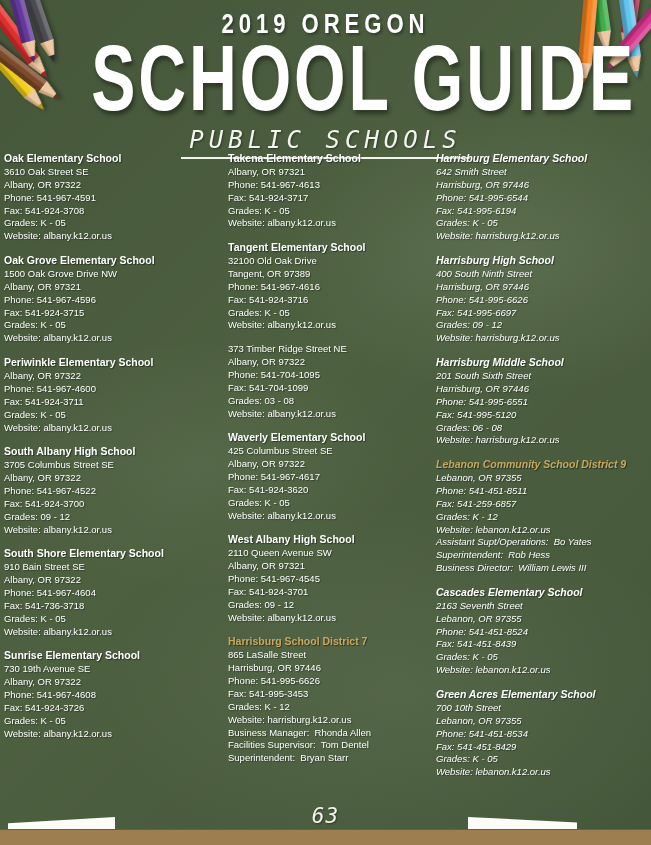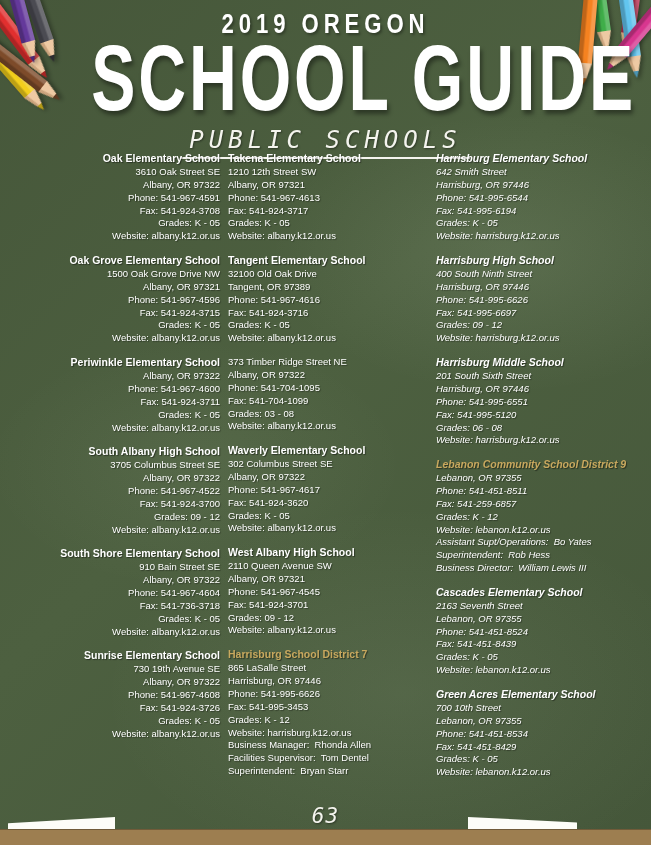--- a/index.html
+++ b/index.html
@@ -26,21 +26,21 @@
     text-shadow:3px 4px 5px rgba(0,0,0,0.4);
   }
   .chalk{font-family:"DejaVu Sans Mono",monospace;font-style:italic;color:#f4f4ee;}
   .section-heading{
     display:inline-block;margin-top:8px;font-size:24px;letter-spacing:5px;
     border-bottom:2px solid #f4f4ee;padding:0 8px 3px;
     text-shadow:1px 1px 2px rgba(0,0,0,0.4);
   }
   
   .col{position:absolute;top:152px;width:196px;color:#fff;}
-  .col1{left:24px;text-align:right;}.col2{left:228px;}.col3{left:436px;font-style:italic;}
+  .col1{left:4px;}.col2{left:228px;}.col3{left:436px;font-style:italic;}
   .school{margin:0 0 11px;}
   .school-name{
     margin:0 0 2px;font-size:10.5px;font-weight:700;line-height:12px;color:#fff;
     text-shadow:1px 1px 1px rgba(0,0,0,0.45);
   }
   .school-name.gold{color:#c8a85e;}
   .line{
     font-size:9.5px;line-height:12.85px;white-space:pre-wrap;
     text-shadow:1px 1px 1px rgba(0,0,0,0.38);
   }
@@ -212,21 +212,20 @@
         <div class="line">Albany, OR 97322</div>
         <div class="line">Phone: 541-967-4608</div>
         <div class="line">Fax: 541-924-3726</div>
         <div class="line">Grades: K - 05</div>
         <div class="line">Website: albany.k12.or.us</div>
       </div>
     </div>
   <div class="col col2" id="col-1">
       <div class="school">
         <h3 class="school-name">Takena Elementary School</h3>
-        <div class="line">1210 12th Street SW</div>
         <div class="line">Albany, OR 97321</div>
         <div class="line">Phone: 541-967-4613</div>
         <div class="line">Fax: 541-924-3717</div>
         <div class="line">Grades: K - 05</div>
         <div class="line">Website: albany.k12.or.us</div>
       </div>
       <div class="school">
         <h3 class="school-name">Tangent Elementary School</h3>
         <div class="line">32100 Old Oak Drive</div>
         <div class="line">Tangent, OR 97389</div>
@@ -238,21 +237,21 @@
       <div class="school">
         <div class="line">373 Timber Ridge Street NE</div>
         <div class="line">Albany, OR 97322</div>
         <div class="line">Phone: 541-704-1095</div>
         <div class="line">Fax: 541-704-1099</div>
         <div class="line">Grades: 03 - 08</div>
         <div class="line">Website: albany.k12.or.us</div>
       </div>
       <div class="school">
         <h3 class="school-name">Waverly Elementary School</h3>
-        <div class="line">302 Columbus Street SE</div>
+        <div class="line">425 Columbus Street SE</div>
         <div class="line">Albany, OR 97322</div>
         <div class="line">Phone: 541-967-4617</div>
         <div class="line">Fax: 541-924-3620</div>
         <div class="line">Grades: K - 05</div>
         <div class="line">Website: albany.k12.or.us</div>
       </div>
       <div class="school">
         <h3 class="school-name">West Albany High School</h3>
         <div class="line">2110 Queen Avenue SW</div>
         <div class="line">Albany, OR 97321</div>

